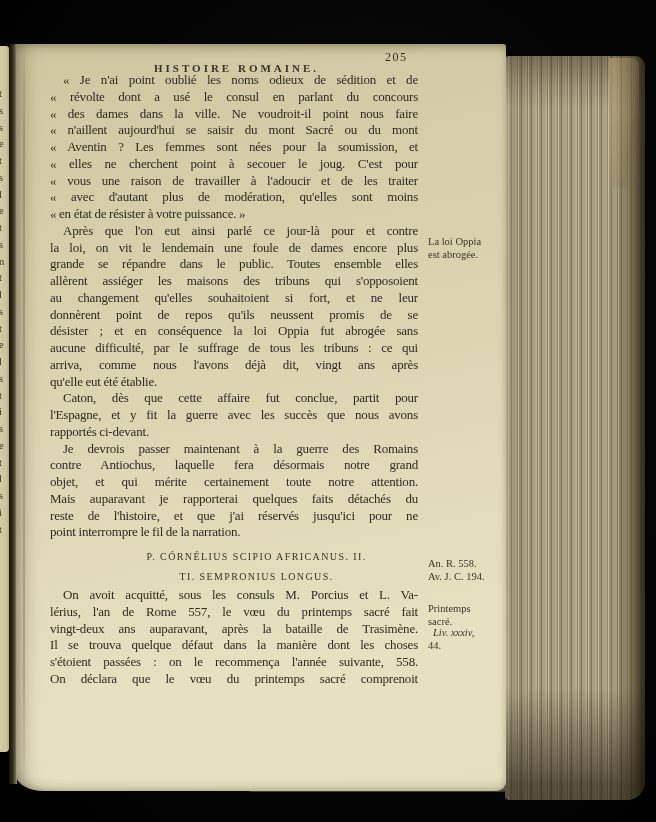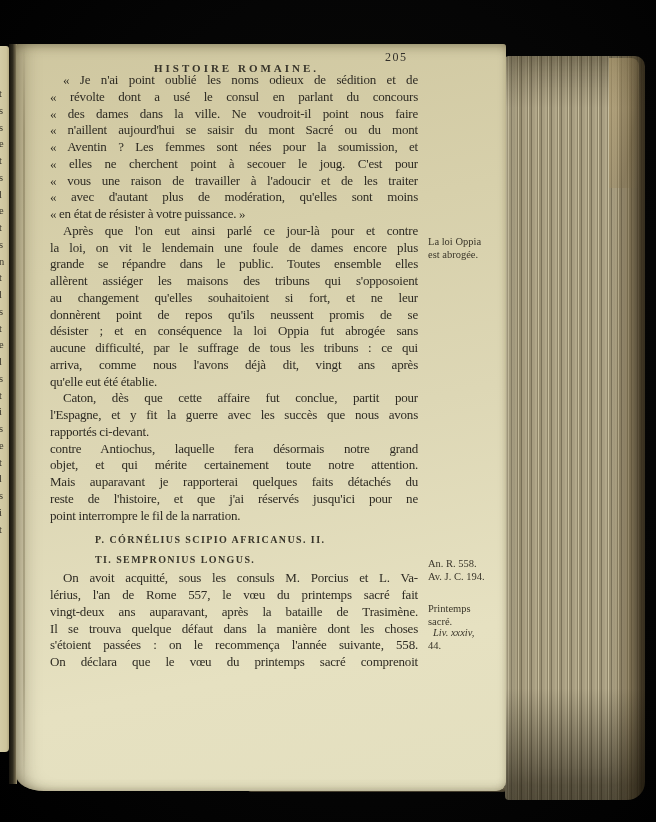--- a/index.html
+++ b/index.html
@@ -57,21 +57,21 @@
     height:16.75px;line-height:16.75px;font-size:13px;
     letter-spacing:-0.2px;word-spacing:-0.3px;
     text-align:justify;text-align-last:justify;text-justify:inter-word;
     white-space:nowrap;overflow:visible;
   }
   .line.first{text-indent:13px;}
   .line.last{text-align-last:left;}
 
   .section-heading{
     padding:6px 0 0 45px;height:40px;
-    font-size:10px;font-weight:700;letter-spacing:1.4px;color:#38352a;
+    font-size:10px;font-weight:400;letter-spacing:1.4px;color:#38352a;text-align:center;
   }
   .section-heading div{line-height:20px;white-space:nowrap;}
 
   
   .margin-note{
     position:absolute;left:412px;width:86px;
     font-size:10.5px;line-height:12.8px;color:#3a362a;
   }
   .note-oppia{top:192px;}
   .note-year{top:514px;}
@@ -172,20 +172,21 @@
             <div class="line">aucune difficulté, par le suffrage de tous les tribuns : ce qui</div>
             <div class="line">arriva, comme nous l'avons déjà dit, vingt ans après</div>
             <div class="line last">qu'elle eut été établie.</div>
           </div>
           <div>
             <div class="line first">Caton, dès que cette affaire fut conclue, partit pour</div>
             <div class="line">l'Espagne, et y fit la guerre avec les succès que nous avons</div>
             <div class="line last">rapportés ci-devant.</div>
           </div>
           <div>
+            <div class="line first">Je devrois passer maintenant à la guerre des Romains</div>
             <div class="line">contre Antiochus, laquelle fera désormais notre grand</div>
             <div class="line">objet, et qui mérite certainement toute notre attention.</div>
             <div class="line">Mais auparavant je rapporterai quelques faits détachés du</div>
             <div class="line">reste de l'histoire, et que j'ai réservés jusqu'ici pour ne</div>
             <div class="line last">point interrompre le fil de la narration.</div>
           </div>
         </div>
 
       <div class="section-heading">
         <div>P. CÓRNÉLIUS SCIPIO AFRICANUS. II.</div>

